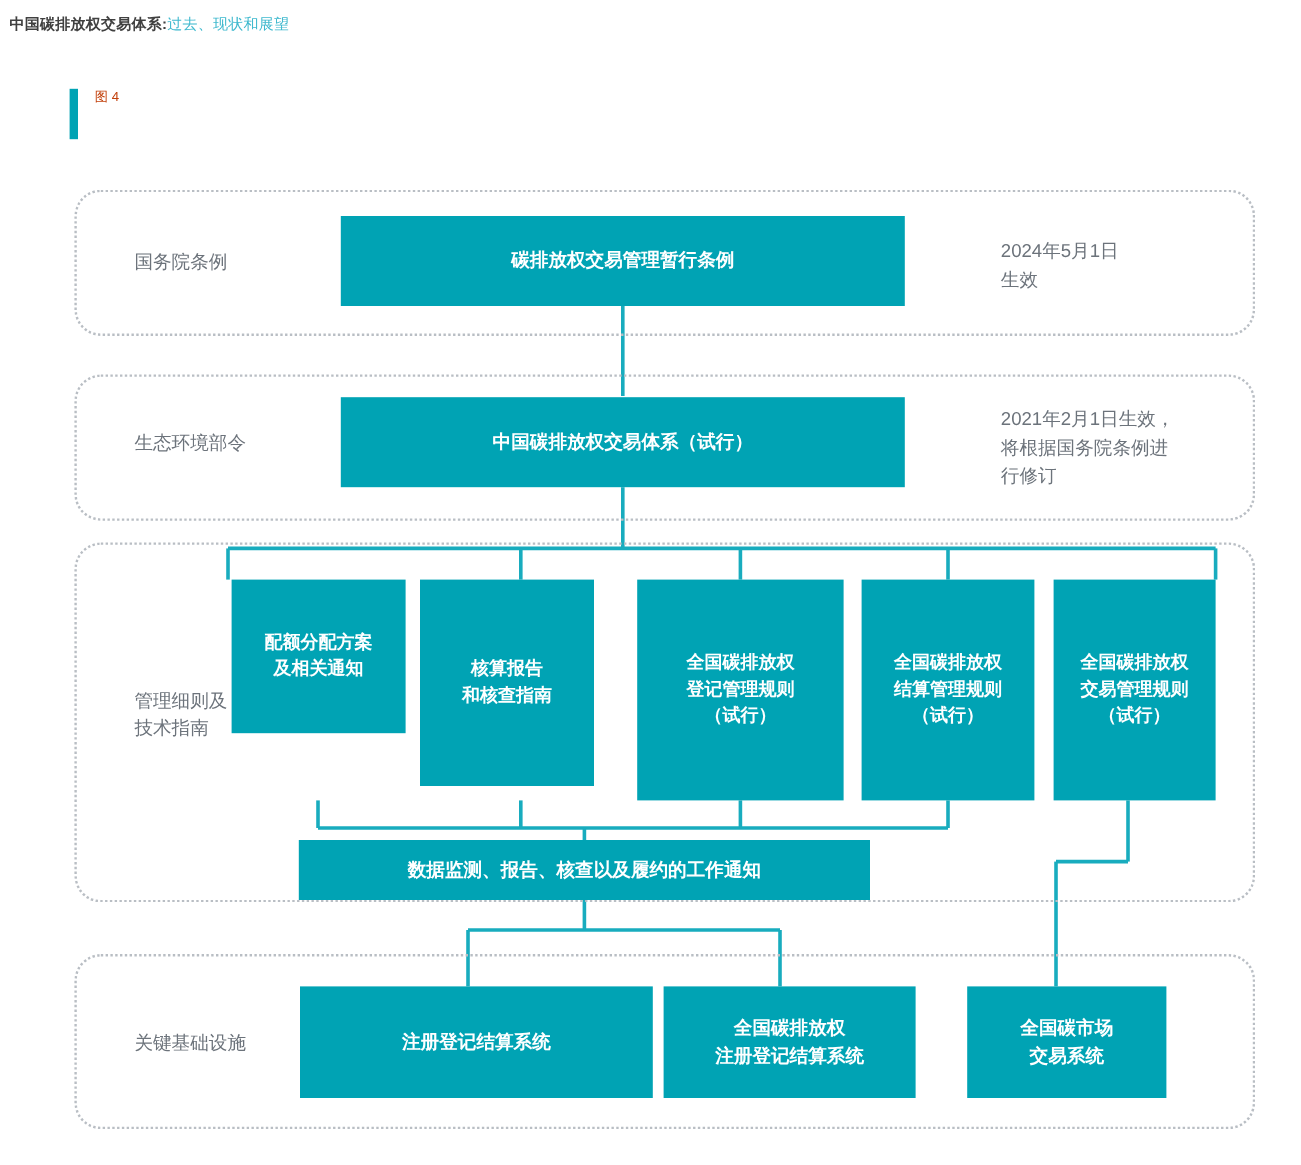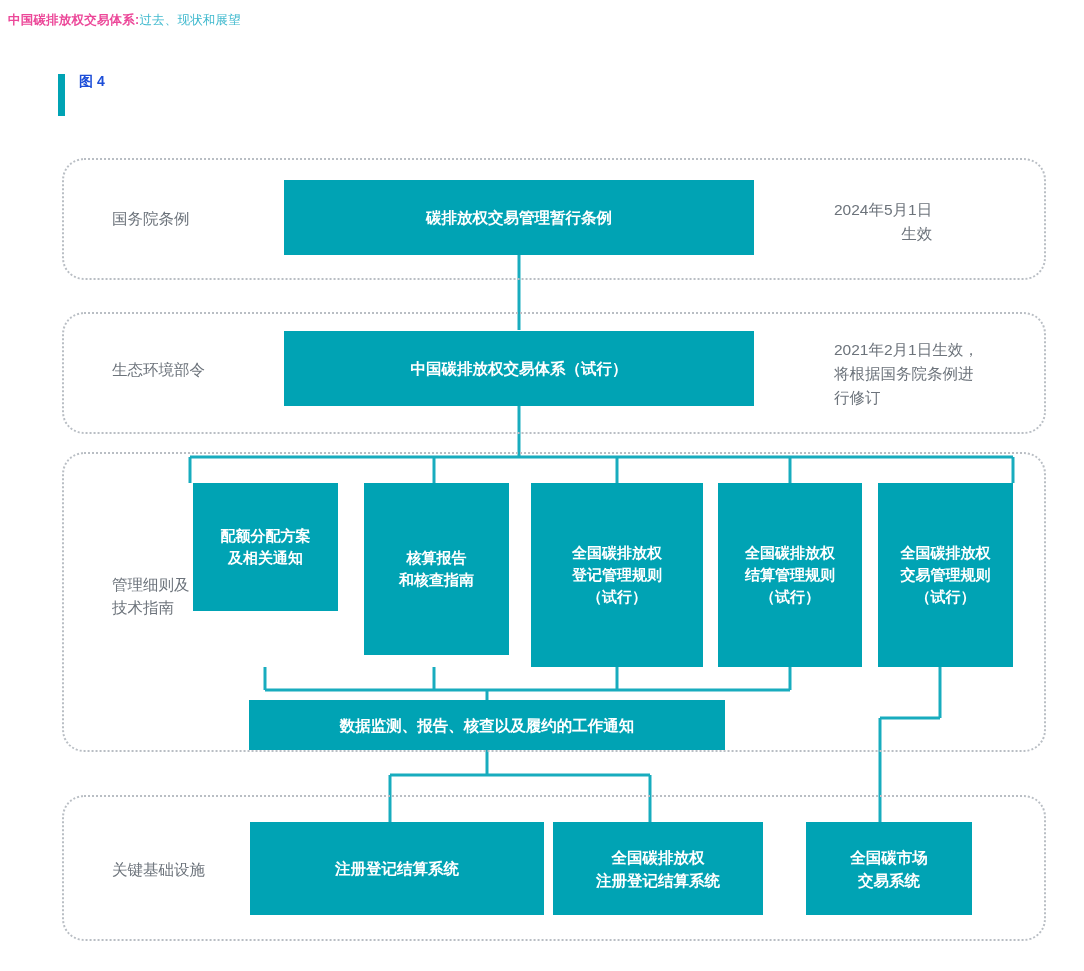--- a/index.html
+++ b/index.html
@@ -10,31 +10,31 @@
     overflow:hidden;
     position:relative;
   }
 
   
   .runhead{
     position:absolute;left:8px;top:12px;
     font-size:12.5px;letter-spacing:.2px;white-space:nowrap;
     color:#3FB9CE;
   }
-  .runhead b{color:#ec4899;font-weight:bold;}
+  .runhead b{color:#404040;font-weight:bold;}
 
   
   .capwrap{position:absolute;left:58px;top:72px;}
   .capbar{
     position:absolute;left:0;top:2px;width:7px;height:42px;
     background:#00A3B4;
   }
   .captxt{margin-left:21px;}
   .capnum{
-    font-size:14px;font-weight:bold;color:#1d4ed8;
+    font-size:11px;font-weight:normal;color:#c2410c;
     line-height:19px;white-space:nowrap;
   }
   .capsub{
     font-size:15px;color:#2E6F80;line-height:22px;
     white-space:nowrap;
   }
 
   
   #canvas{
     position:absolute;left:0;top:0;width:1084px;height:971px;
@@ -117,37 +117,37 @@
 
     <path d="M940,667 L940,718"></path>
     <path d="M880,718 L940,718"></path>
     <path d="M880,718 L880,822"></path>
   </g>
 </svg>
 
 <div class="band" style="left:62px;top:158px;width:984px;height:122px;"></div>
 <div class="bandlabel" style="left:88px;top:207px;">国务院条例</div>
 <div class="node" style="left:284px;top:180px;width:470px;height:75px;">碳排放权交易管理暂行条例</div>
-<div class="note" style="left:834px;top:198px;text-align:right;">2024年5月1日
+<div class="note" style="left:834px;top:198px;">2024年5月1日
 生效</div>
 
 <div class="band" style="left:62px;top:312px;width:984px;height:122px;"></div>
 <div class="bandlabel" style="left:88px;top:358px;">生态环境部令</div>
 <div class="node" style="left:284px;top:331px;width:470px;height:75px;">中国碳排放权交易体系（试行）</div>
 <div class="note" style="left:834px;top:338px;">2021年2月1日生效，
 将根据国务院条例进
 行修订</div>
 
 <div class="band" style="left:62px;top:452px;width:984px;height:300px;"></div>
 <div class="bandlabel" style="left:88px;top:573px;">管理细则及
 技术指南</div>
 
 <div class="node small" style="left:193px;top:483px;width:145px;height:128px;">配额分配方案
 及相关通知</div>
-<div class="node small" style="left:364px;top:483px;width:145px;height:172px;">核算报告
+<div class="node small" style="left:350px;top:483px;width:145px;height:172px;">核算报告
 和核查指南</div>
 <div class="node small" style="left:531px;top:483px;width:172px;height:184px;">全国碳排放权
 登记管理规则
 （试行）</div>
 <div class="node small" style="left:718px;top:483px;width:144px;height:184px;">全国碳排放权
 结算管理规则
 （试行）</div>
 <div class="node small" style="left:878px;top:483px;width:135px;height:184px;">全国碳排放权
 交易管理规则
 （试行）</div>

